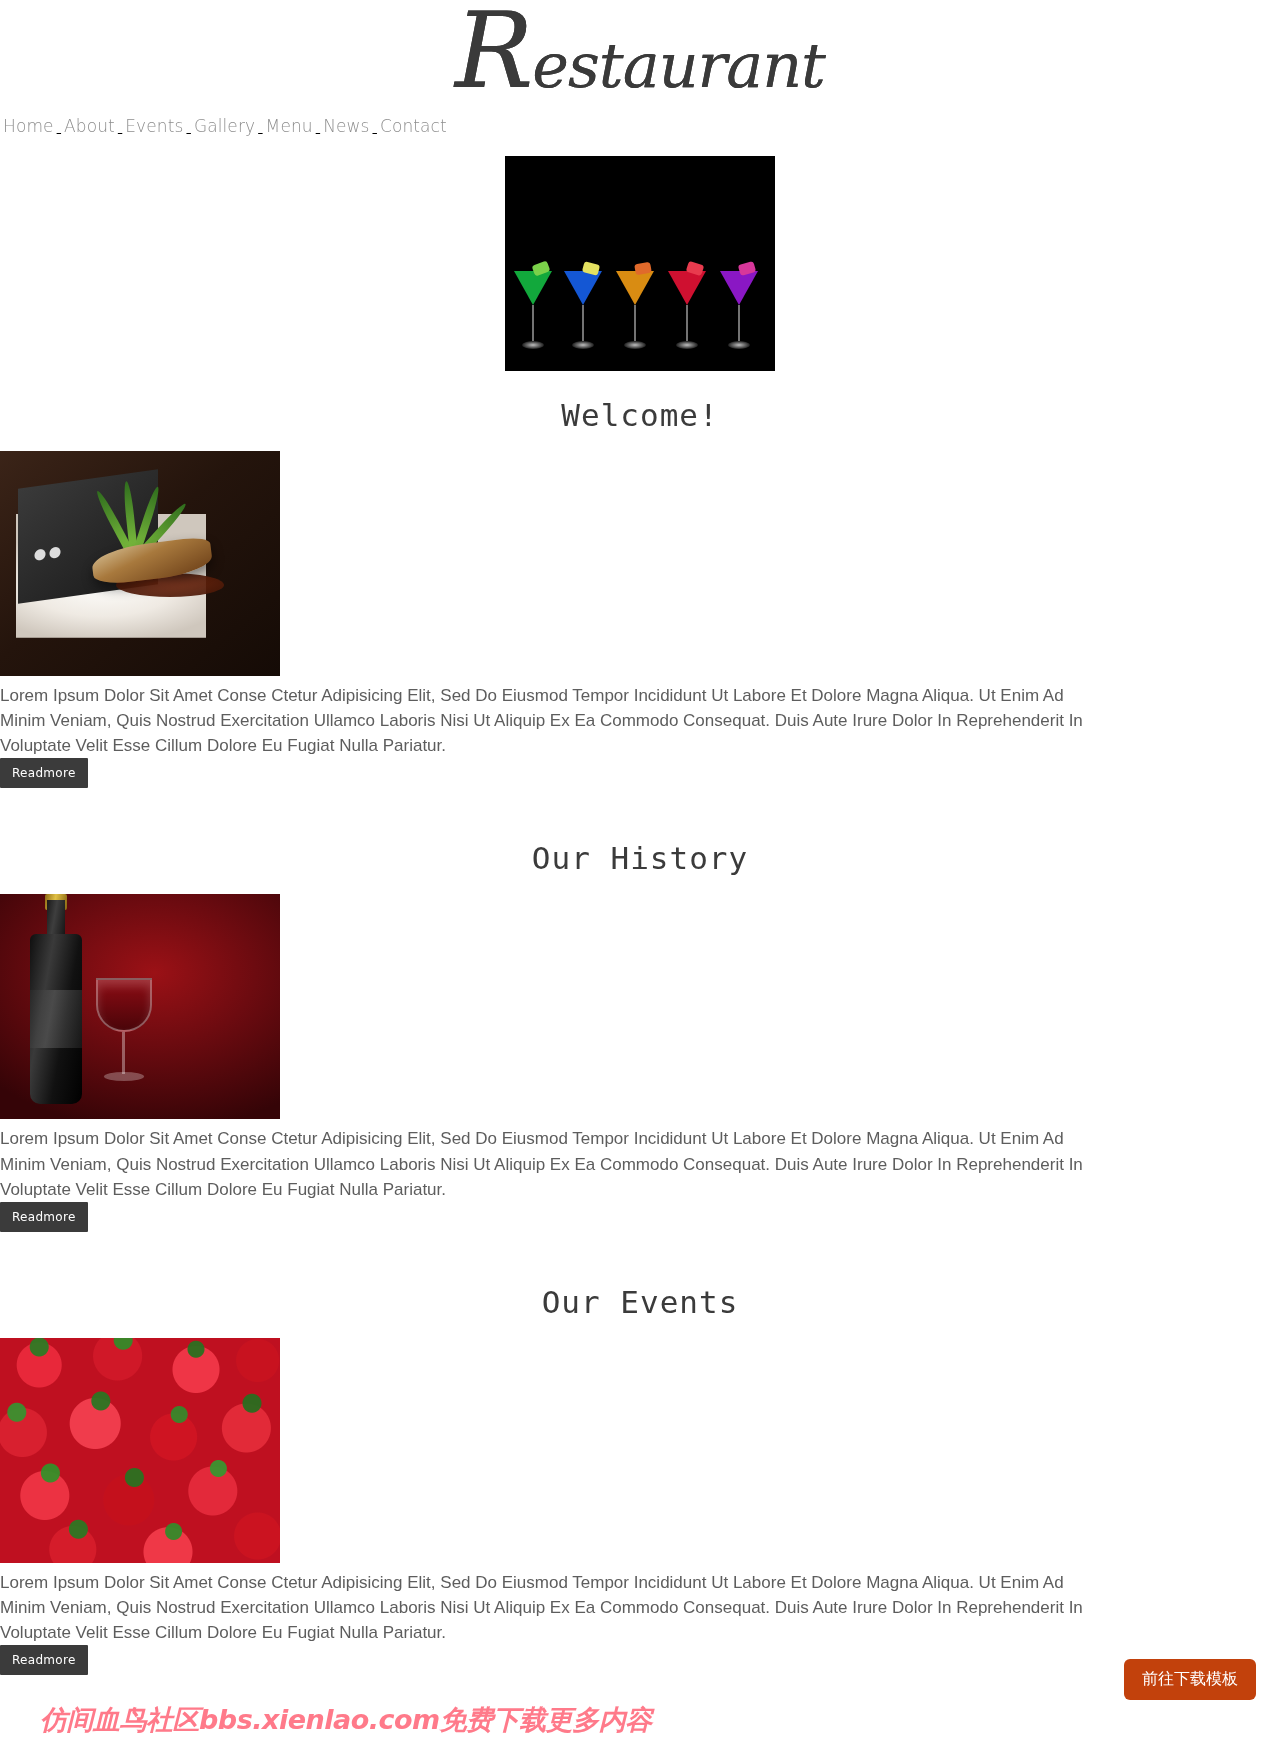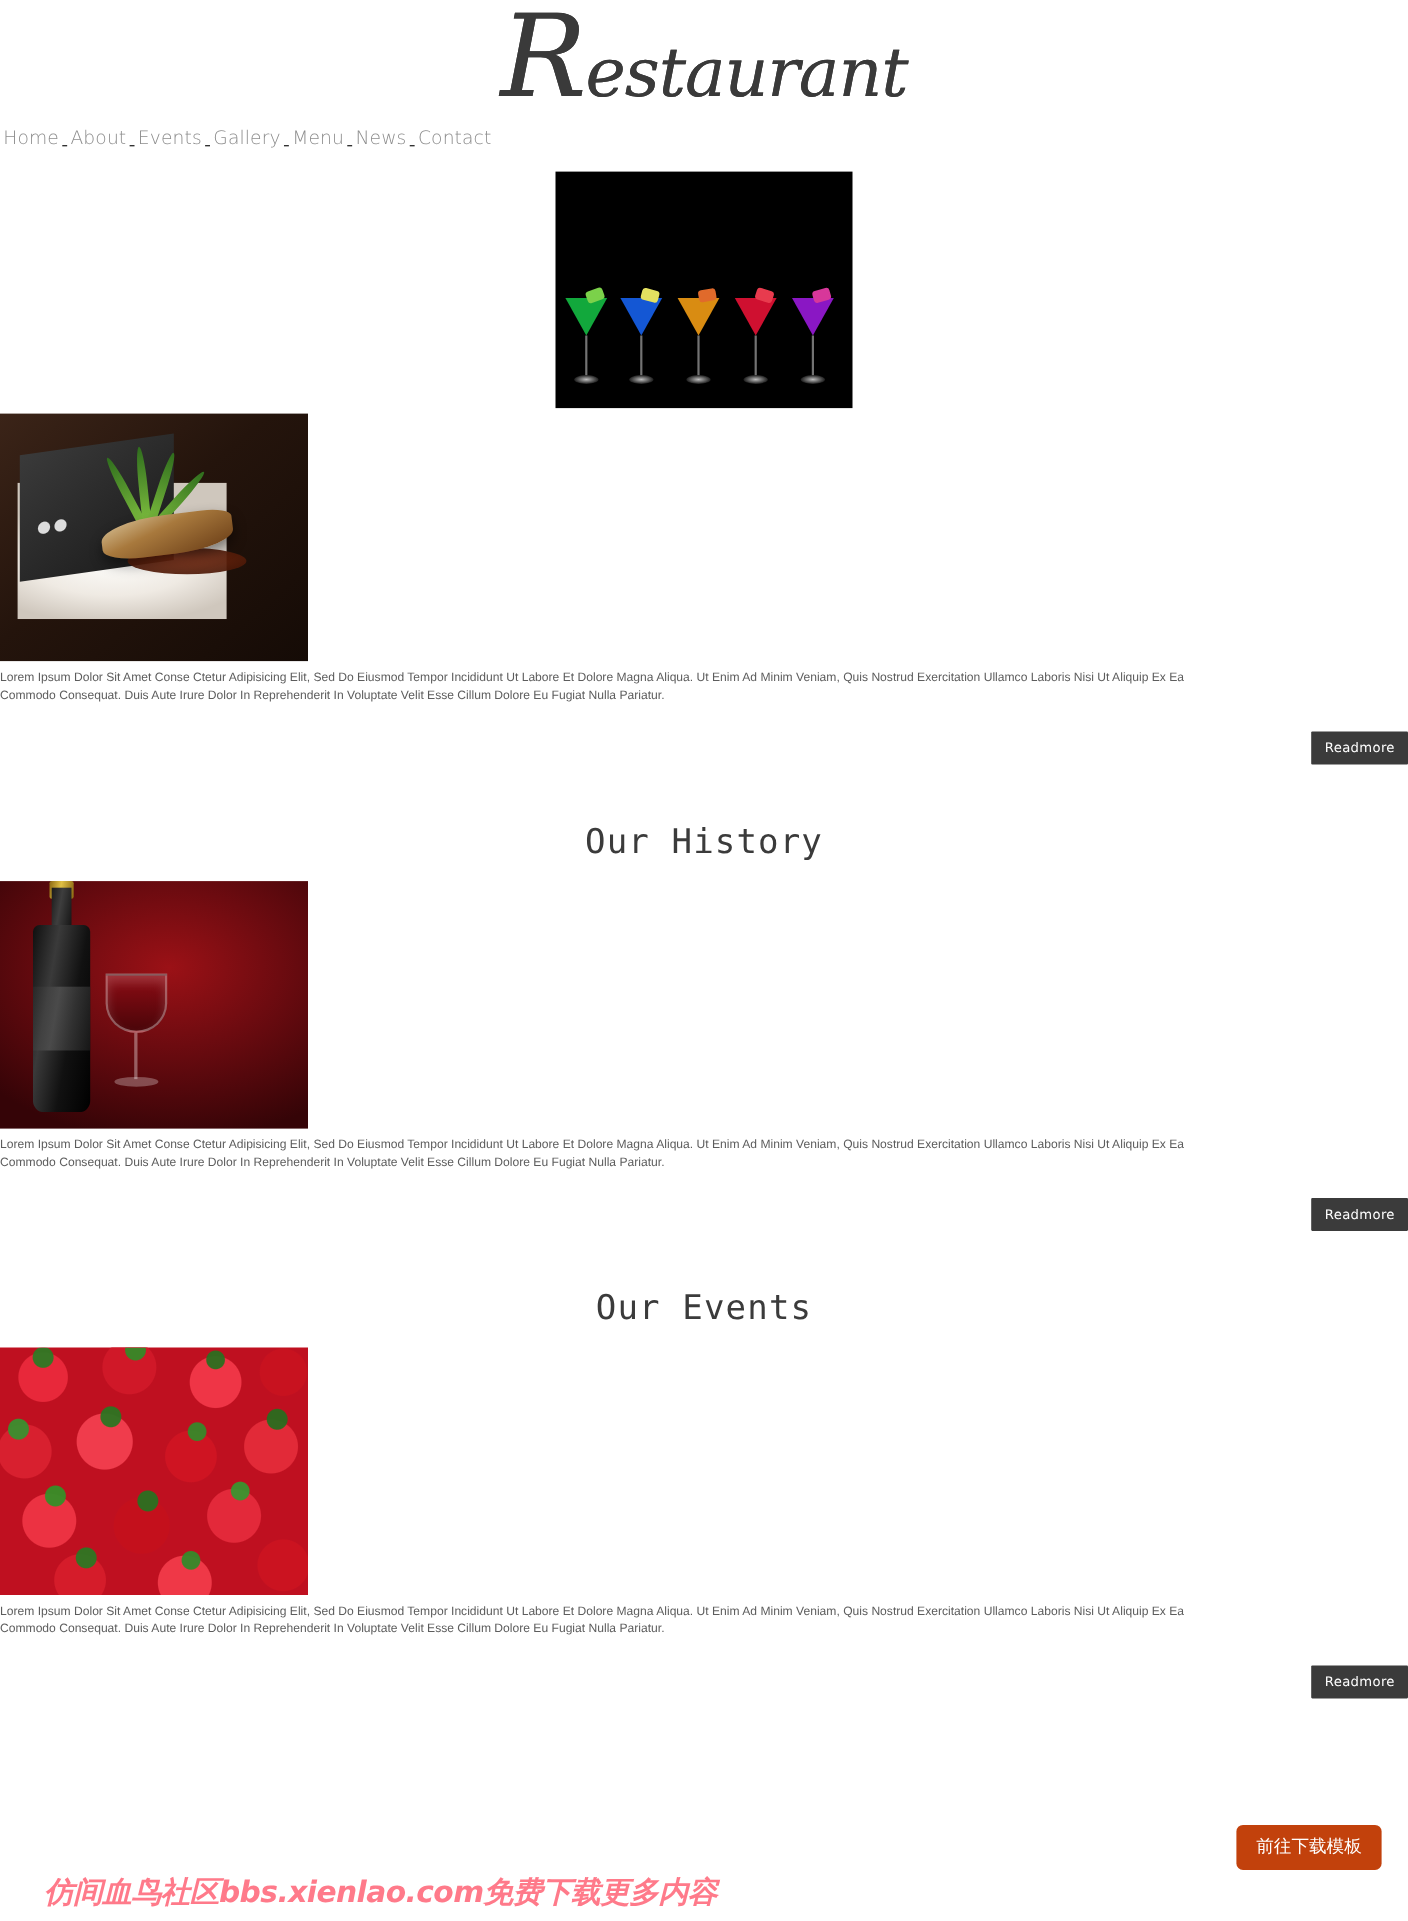--- a/index.html
+++ b/index.html
@@ -274,35 +274,34 @@
       radial-gradient(circle at 18% 60%, #369029 0 9px, transparent 10px),
       radial-gradient(circle at 48% 62%, #2b7121 0 9px, transparent 10px),
       radial-gradient(circle at 78% 58%, #3a9530 0 8px, transparent 9px),
       radial-gradient(circle at 28% 85%, #2e7723 0 9px, transparent 10px),
       radial-gradient(circle at 62% 86%, #358a2a 0 8px, transparent 9px);
     opacity: .95;
   }
 
   
   .block-copy {
-    font-size: 11px;
+    font-size: 17px;
     line-height: 1.48;
     color: #5d5d5d;
     font-family: "Liberation Sans", sans-serif;
     padding: 7px 0 0 0;
     margin: 0;
     width: 1096px;
   }
 
   
   .readmore-row {
     display: flex;
-    justify-content: flex-end;
     padding-right: 0;
-    margin-top: 24px;
+    margin-top: 0;
   }
   .readmore-btn {
     background: #3b3b3b;
     color: #ffffff;
     border: none;
     font-family: "DejaVu Sans", sans-serif;
     font-size: 12px;
     letter-spacing: .3px;
     padding: 8px 12px;
     cursor: pointer;
@@ -398,20 +397,21 @@
     <div class="cocktail c5">
       <div class="garnish"></div>
       <div class="bowl"></div>
         <div class="stem"></div>
         <div class="base"></div>
     </div>
   </div>
 </div>
 
 <section class="block">
+  <h2 class="section-title">Welcome!</h2>
 
   <figure class="block-figure img-fish">
     <div class="slate"></div>
     <div class="leaf l1"></div>
     <div class="leaf l2"></div>
     <div class="leaf l3"></div>
     <div class="leaf l4"></div>
     <div class="sauce"></div>
     <div class="fishbody"></div>
   </figure>

